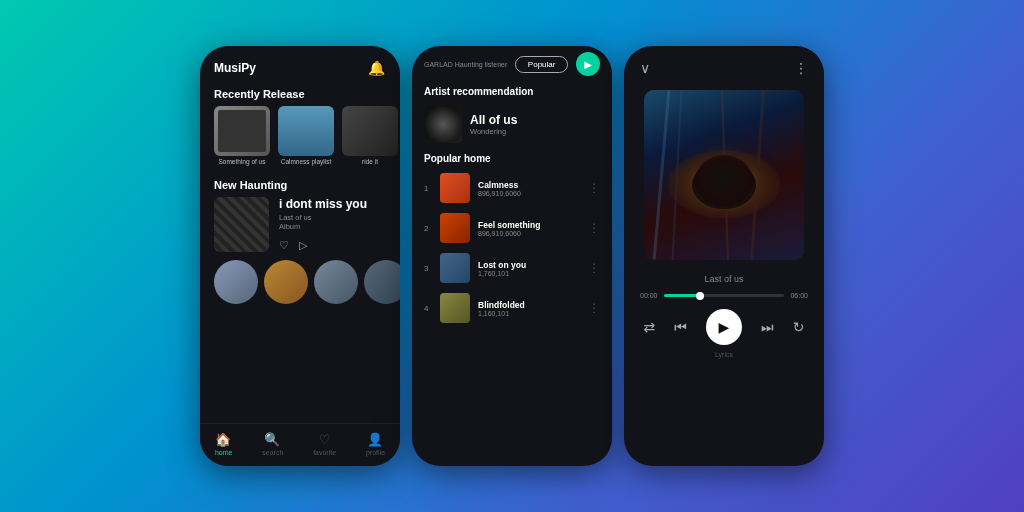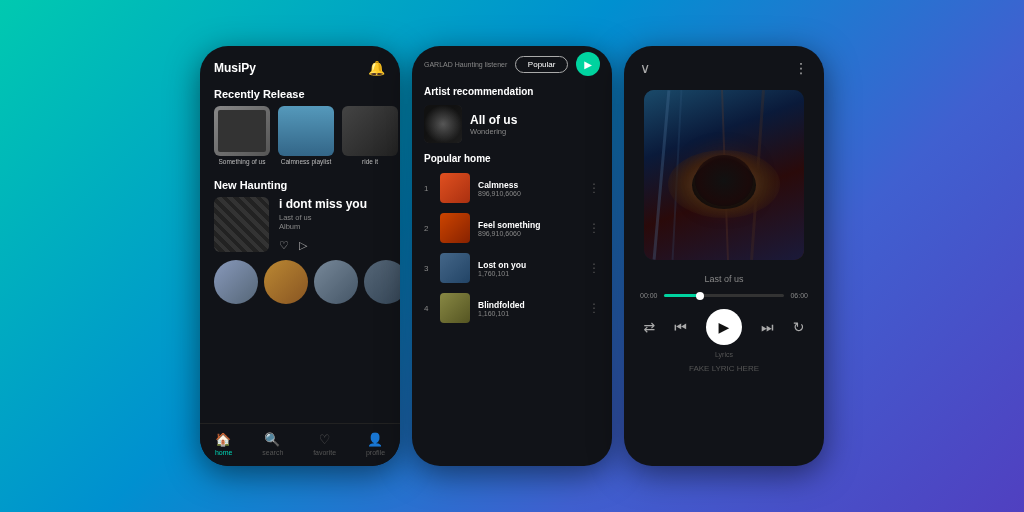--- a/index.html
+++ b/index.html
@@ -641,16 +641,15 @@
 
     <div class="controls-row">
       <span class="ctrl-btn">⇄</span>
       <span class="ctrl-btn">⏮</span>
       <div class="ctrl-play">▶</div>
       <span class="ctrl-btn">⏭</span>
       <span class="ctrl-btn">↻</span>
     </div>
 
     <div class="lyrics-label">Lyrics</div>
-    <div class="lyrics-line2">FAKE LYRIC HERE</div>
   </div>
 
 </div>
 
 </body></html>

